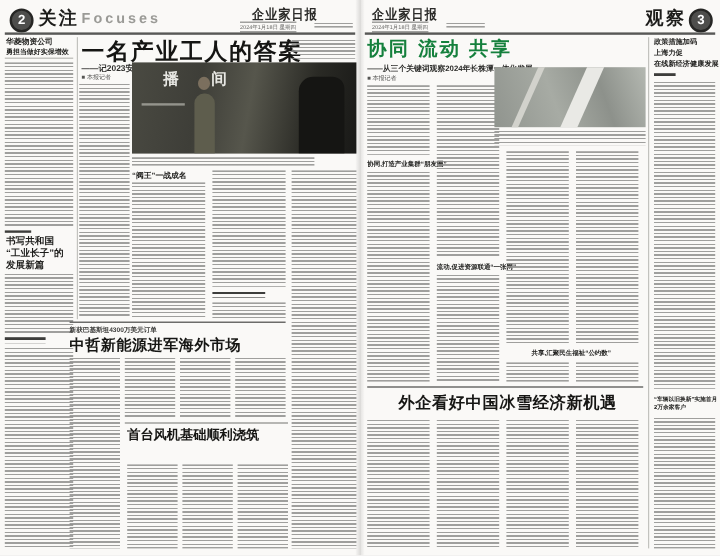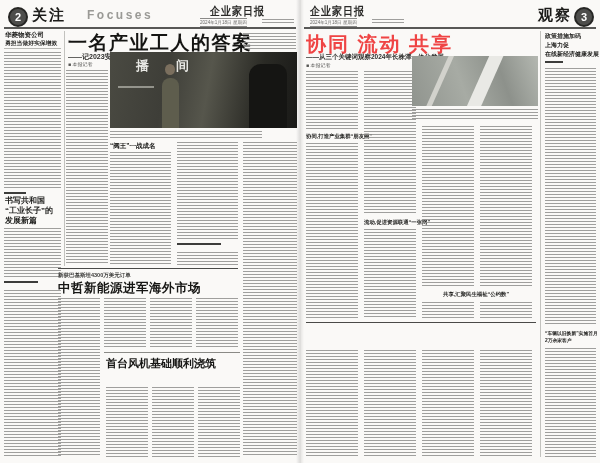--- a/index.html
+++ b/index.html
@@ -14,33 +14,33 @@
   .gk{position:absolute;background-image:repeating-linear-gradient(#8f8f8d 0 1.1px,rgba(0,0,0,0) 1.1px 3px);opacity:.85;}
   .gkd{position:absolute;background-image:repeating-linear-gradient(#3d3d3b 0 2px,rgba(0,0,0,0) 2px 4.6px);}
   
   .hrule{position:absolute;height:0;border-top:1px solid #4a4a48;}
   .hrule-thick{position:absolute;height:0;border-top:2px solid #585856;}
   .vrule{position:absolute;width:0;border-left:1px solid #c2c2be;}
   
   .badge{position:absolute;width:16px;height:16px;border-radius:50%;background:#4e4e4c;color:#fff;
          border:2px solid #262624;font-size:11px;font-weight:bold;display:flex;align-items:center;justify-content:center;}
   .section-cn{position:absolute;font-size:15px;font-weight:bold;color:#1c1c1a;letter-spacing:2px;}
-  .section-en{position:absolute;font-size:12px;font-weight:bold;color:#9a9a96;letter-spacing:2.5px;margin-left:19px;}
+  .section-en{position:absolute;font-size:12px;font-weight:bold;color:#9a9a96;letter-spacing:2.5px;}
   .masthead-name{position:absolute;font-family:"Liberation Serif",serif;font-size:10px;font-weight:bold;color:#2a2a28;
                  letter-spacing:1px;transform:scaleY(1.15);}
   .dateline{position:absolute;font-size:4.6px;color:#6a6a68;border-top:.5px solid #8a8a88;border-bottom:.5px solid #8a8a88;
             padding:1px 0;white-space:nowrap;}
   
   .h-main-left{position:absolute;font-size:19px;font-weight:bold;color:#151513;letter-spacing:1.5px;white-space:nowrap;}
   .h-sub{position:absolute;font-size:7px;font-weight:bold;color:#2e2e2c;white-space:nowrap;}
   .byline{position:absolute;font-size:5px;color:#55555;color:#555553;white-space:nowrap;}
   .h-mid{position:absolute;font-size:12.5px;font-weight:bold;color:#161614;letter-spacing:.5px;white-space:nowrap;}
   .kicker{position:absolute;font-size:5.5px;font-weight:bold;color:#3a3a38;white-space:nowrap;}
   .h-bottom{position:absolute;font-size:11px;font-weight:bold;color:#161614;line-height:12.5px;white-space:nowrap;}
-  .h-main-right{position:absolute;font-size:20px;font-weight:bold;color:#ef4444;letter-spacing:2px;white-space:nowrap;}
+  .h-main-right{position:absolute;font-size:16px;font-weight:bold;color:#15803d;letter-spacing:2px;white-space:nowrap;}
   .h-bottom-right{position:absolute;font-size:13.5px;font-weight:bold;color:#161614;letter-spacing:.5px;white-space:nowrap;}
   .subhead{position:absolute;font-size:6.5px;font-weight:bold;color:#222220;white-space:nowrap;}
   .subhead-sm{position:absolute;font-size:5.4px;font-weight:bold;color:#222220;white-space:nowrap;}
   .col1-head{position:absolute;font-size:6.5px;font-weight:bold;color:#1d1d1b;white-space:nowrap;}
   .series-head{position:absolute;font-size:8px;font-weight:bold;color:#1d1d1b;line-height:9.5px;white-space:nowrap;}
   .sidebar-head{position:absolute;font-size:6px;font-weight:bold;color:#1d1d1b;line-height:9px;white-space:nowrap;}
   .sidebar-subhead{position:absolute;font-size:4.8px;font-weight:bold;color:#222220;line-height:7px;white-space:nowrap;}
   
   .photo-left{position:absolute;left:110px;top:52px;width:187px;height:76px;overflow:hidden;
               background:linear-gradient(100deg,#4a4a42 0%,#3e3e38 30%,#56564c 52%,#2a2a25 78%,#191917 100%);}
@@ -149,20 +149,21 @@
     </div>
     <div class="gk" style="left:112px;top:109px;width:126px;height:12px;"></div>
 
     <div class="gk" style="left:122px;top:126px;width:52px;height:160px;"></div>
     <div class="subhead-sm" style="left:143px;top:291px;">共享,汇聚民生福祉“公约数”</div>
     <div class="gk" style="left:122px;top:302px;width:52px;height:16px;"></div>
     <div class="gk" style="left:180px;top:126px;width:52px;height:160px;"></div>
     <div class="gk" style="left:180px;top:302px;width:52px;height:16px;"></div>
 
     <div class="hrule" style="left:6px;top:322px;width:230px;"></div>
+    <div class="h-bottom-right" style="left:32px;top:327px;">外企看好中国冰雪经济新机遇</div>
     <div class="gk" style="left:6px;top:350px;width:52px;height:107px;"></div>
     <div class="gk" style="left:64px;top:350px;width:52px;height:107px;"></div>
     <div class="gk" style="left:122px;top:350px;width:52px;height:107px;"></div>
     <div class="gk" style="left:180px;top:350px;width:52px;height:107px;"></div>
 
     <div class="vrule" style="left:240px;top:31px;height:426px;"></div>
     <div class="sidebar-head" style="left:245px;top:32px;">政策措施加码</div>
     <div class="sidebar-head" style="left:245px;top:41px;">上海力促</div>
     <div class="sidebar-head" style="left:245px;top:50px;">在线新经济健康发展</div>
     <div class="gkd" style="left:245px;top:61px;width:18px;height:3px;"></div>

